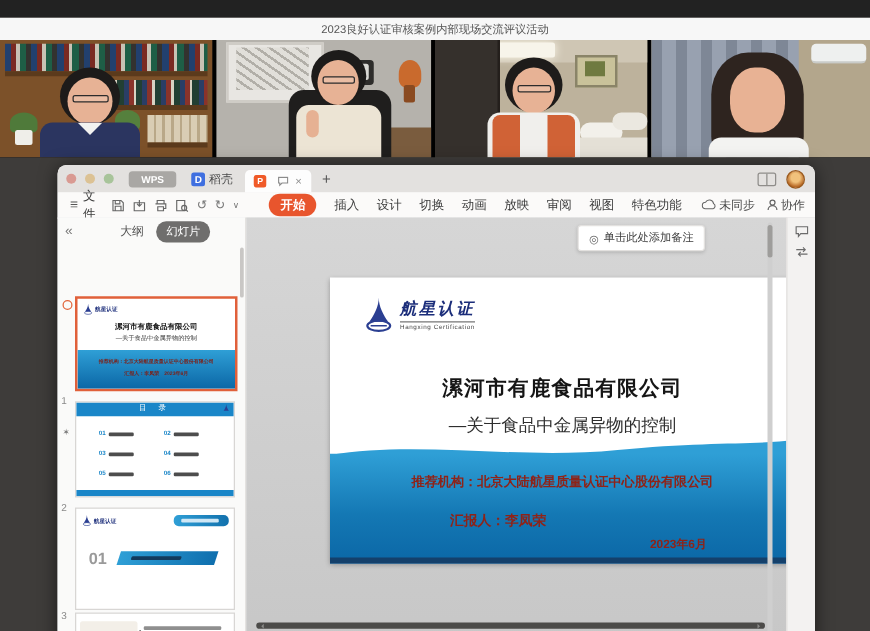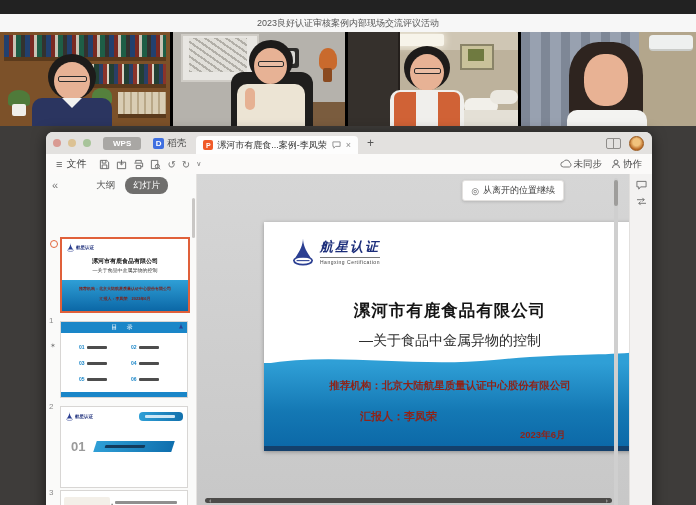--- a/index.html
+++ b/index.html
@@ -224,21 +224,20 @@
       <span class="tl" style="background:#d99a92;"></span>
       <span class="tl" style="background:#dcc294;"></span>
       <span class="tl" style="background:#a8c49a;"></span>
       <span class="wps-pill">WPS</span>
       <span class="docer">
         <span class="docer-ic">D</span>
         <span>稻壳</span>
       </span>
       <span class="doc-tab">
         <span class="ppt-ic">P</span>
-        <span class="doc-tab-title">漯河市有鹿食...案例-李凤荣</span>
         <svg class="tab-mini" width="9" height="9" viewBox="0 0 10 10">
             <path d="M1 1h8v5H4L2 8V6H1z" fill="none" stroke="#8b8b8b" stroke-width="1"></path>
           </svg>
         <span class="tab-mini">×</span>
       </span>
       <span class="newtab">+</span>
       <span class="tb-right">
         <span class="split-ic"></span>
         <span class="avatar"></span>
       </span>
@@ -260,20 +259,31 @@
             <path d="M3 4V1.5h6V4 M1.5 4.5h9v4h-2 M3.5 7h5v3.5h-5z" fill="none" stroke="#666" stroke-width="1"></path>
           </svg>
         <svg width="11" height="11" viewBox="0 0 12 12">
             <path d="M1.5 1.5h7v9h-7z" fill="none" stroke="#666" stroke-width="1"></path>
             <circle cx="8" cy="8" r="2.2" fill="none" stroke="#666" stroke-width="1"></circle>
             <path d="M9.6 9.6l1.6 1.6" stroke="#666" stroke-width="1"></path>
           </svg>
         <span class="gl">↺</span>
         <span class="gl">↻</span>
         <span class="gl" style="font-size:7px;">∨</span>
+      </span>
+      <span class="rtabs">
+        <span class="rtab active">开始</span>
+        <span class="rtab">插入</span>
+        <span class="rtab">设计</span>
+        <span class="rtab">切换</span>
+        <span class="rtab">动画</span>
+        <span class="rtab">放映</span>
+        <span class="rtab">审阅</span>
+        <span class="rtab">视图</span>
+        <span class="rtab">特色功能</span>
       </span>
       <span class="rb-right">
         <div>
           <svg width="12" height="10" viewBox="0 0 14 10">
               <path d="M4 8.5a3 3 0 0 1 0-6 4 4 0 0 1 7.5 1.2A2.6 2.6 0 0 1 11 8.5z" fill="none" stroke="#666" stroke-width="1"></path>
             </svg>
           <span>未同步</span>
         </div>
         <div>
           <svg width="10" height="10" viewBox="0 0 10 10">
@@ -380,21 +390,21 @@
         <div class="tline" style="left:54px;top:26px;width:62px;"></div>
 
       </div>
 
       <span class="addslide">+</span>
     </div>
 
     <div class="main">
       <div class="resume">
         <span class="loc">◎</span>
-        <span>从离开的位置继续</span>
+        <span>单击此处添加备注</span>
       </div>
 
       <div class="slide">
         <div class="logo">
           <svg width="22" height="28" viewBox="0 0 20 26">
             <path d="M10 0 C10 7 6.5 13 3 18 L17 18 C13.5 13 10 7 10 0 Z" fill="#2b3f92"></path>
             <ellipse cx="10" cy="21" rx="8.5" ry="3.8" fill="none" stroke="#2b3f92" stroke-width="1.6"></ellipse>
             <path d="M4 21h12" stroke="#2b3f92" stroke-width="1"></path>
           </svg>
           <div class="logo-txt">

